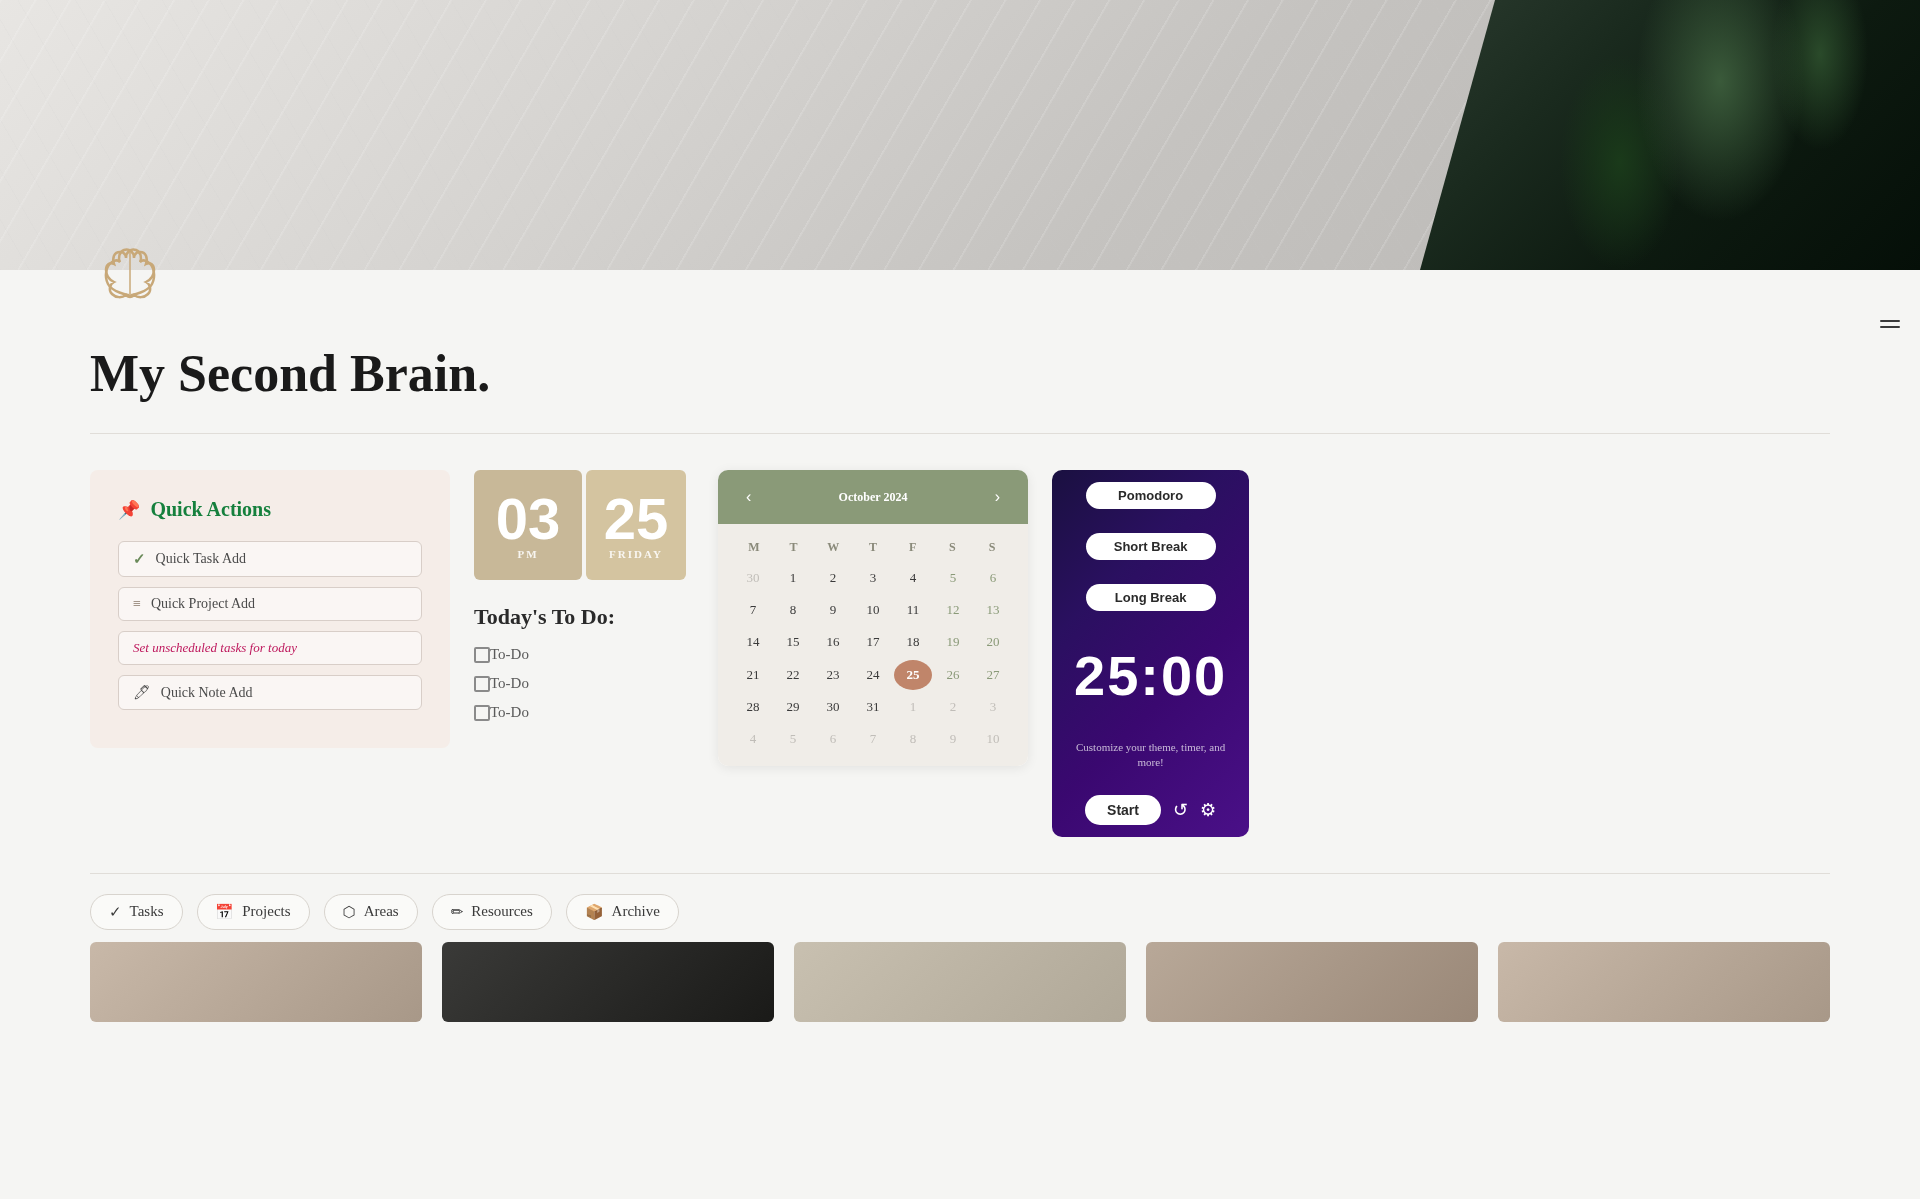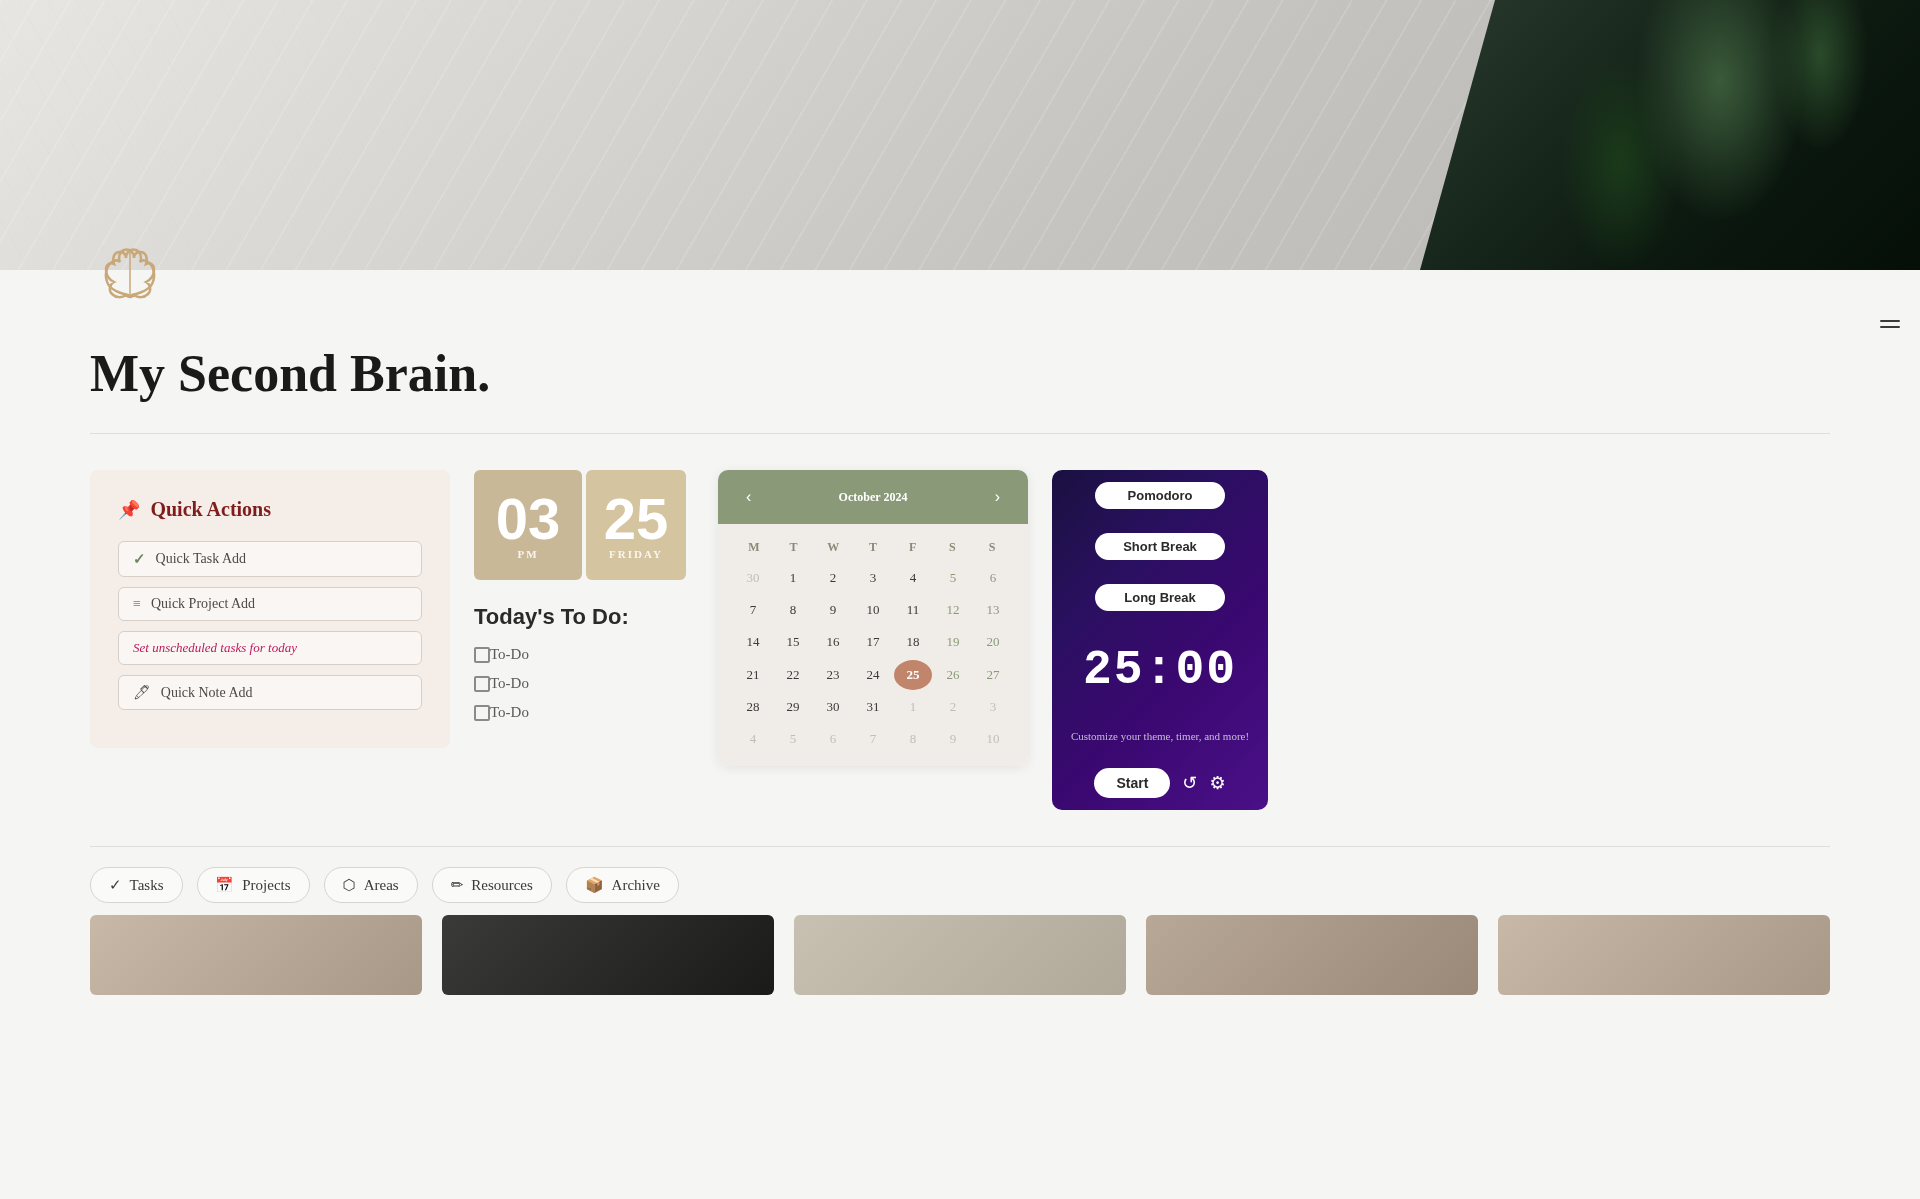--- a/index.html
+++ b/index.html
@@ -86,21 +86,21 @@
     }
     .qa-header {
       display: flex;
       align-items: center;
       gap: 10px;
       margin-bottom: 20px;
     }
     .qa-title {
       font-size: 20px;
       font-weight: 700;
-      color: #7f1d1d;
+      color: #15803d;
       font-family: Georgia, serif;
     }
     .qa-item {
       display: flex;
       align-items: center;
       gap: 10px;
       padding: 8px 14px;
       border: 1px solid #d8cec8;
       border-radius: 6px;
       margin-bottom: 10px;
@@ -158,21 +158,21 @@
       font-family: Arial, sans-serif;
     }
     .clock-label-pm { font-size: 11px; color: rgba(255,255,255,0.85); font-weight: 600; letter-spacing: 2px; }
     .clock-label-day { font-size: 11px; color: rgba(255,255,255,0.85); font-weight: 600; letter-spacing: 2px; }
 
     .today-todo-title {
       font-size: 22px;
       font-weight: 700;
       color: #2a2a2a;
       margin-bottom: 16px;
-      font-family: Liberation Sans, sans-serif;
+      font-family: Liberation Serif, serif;
     }
     .todo-item {
       display: flex;
       align-items: center;
       gap: 0;
       margin-bottom: 12px;
       font-size: 15px;
       color: #5a5a5a;
     }
     .todo-checkbox {
@@ -269,26 +269,26 @@
       border-radius: 20px;
       padding: 6px 18px;
       font-size: 13px;
       font-weight: 600;
       cursor: pointer;
       color: #2a2a2a;
       width: 130px;
       text-align: center;
     }
     .pomo-timer {
-      font-size: 48px;
+      font-size: 56px;
       font-weight: 800;
       color: #fff;
-      font-family: Liberation Mono, monospace;
+      font-family: Liberation Sans, sans-serif;
       letter-spacing: 2px;
-      margin: 8px 15px;
+      margin: 8px 6px;
     }
     .pomo-subtitle {
       font-size: 11px;
       color: rgba(255,255,255,0.7);
       text-align: center;
       line-height: 1.4;
     }
     .pomo-controls {
       display: flex;
       align-items: center;

